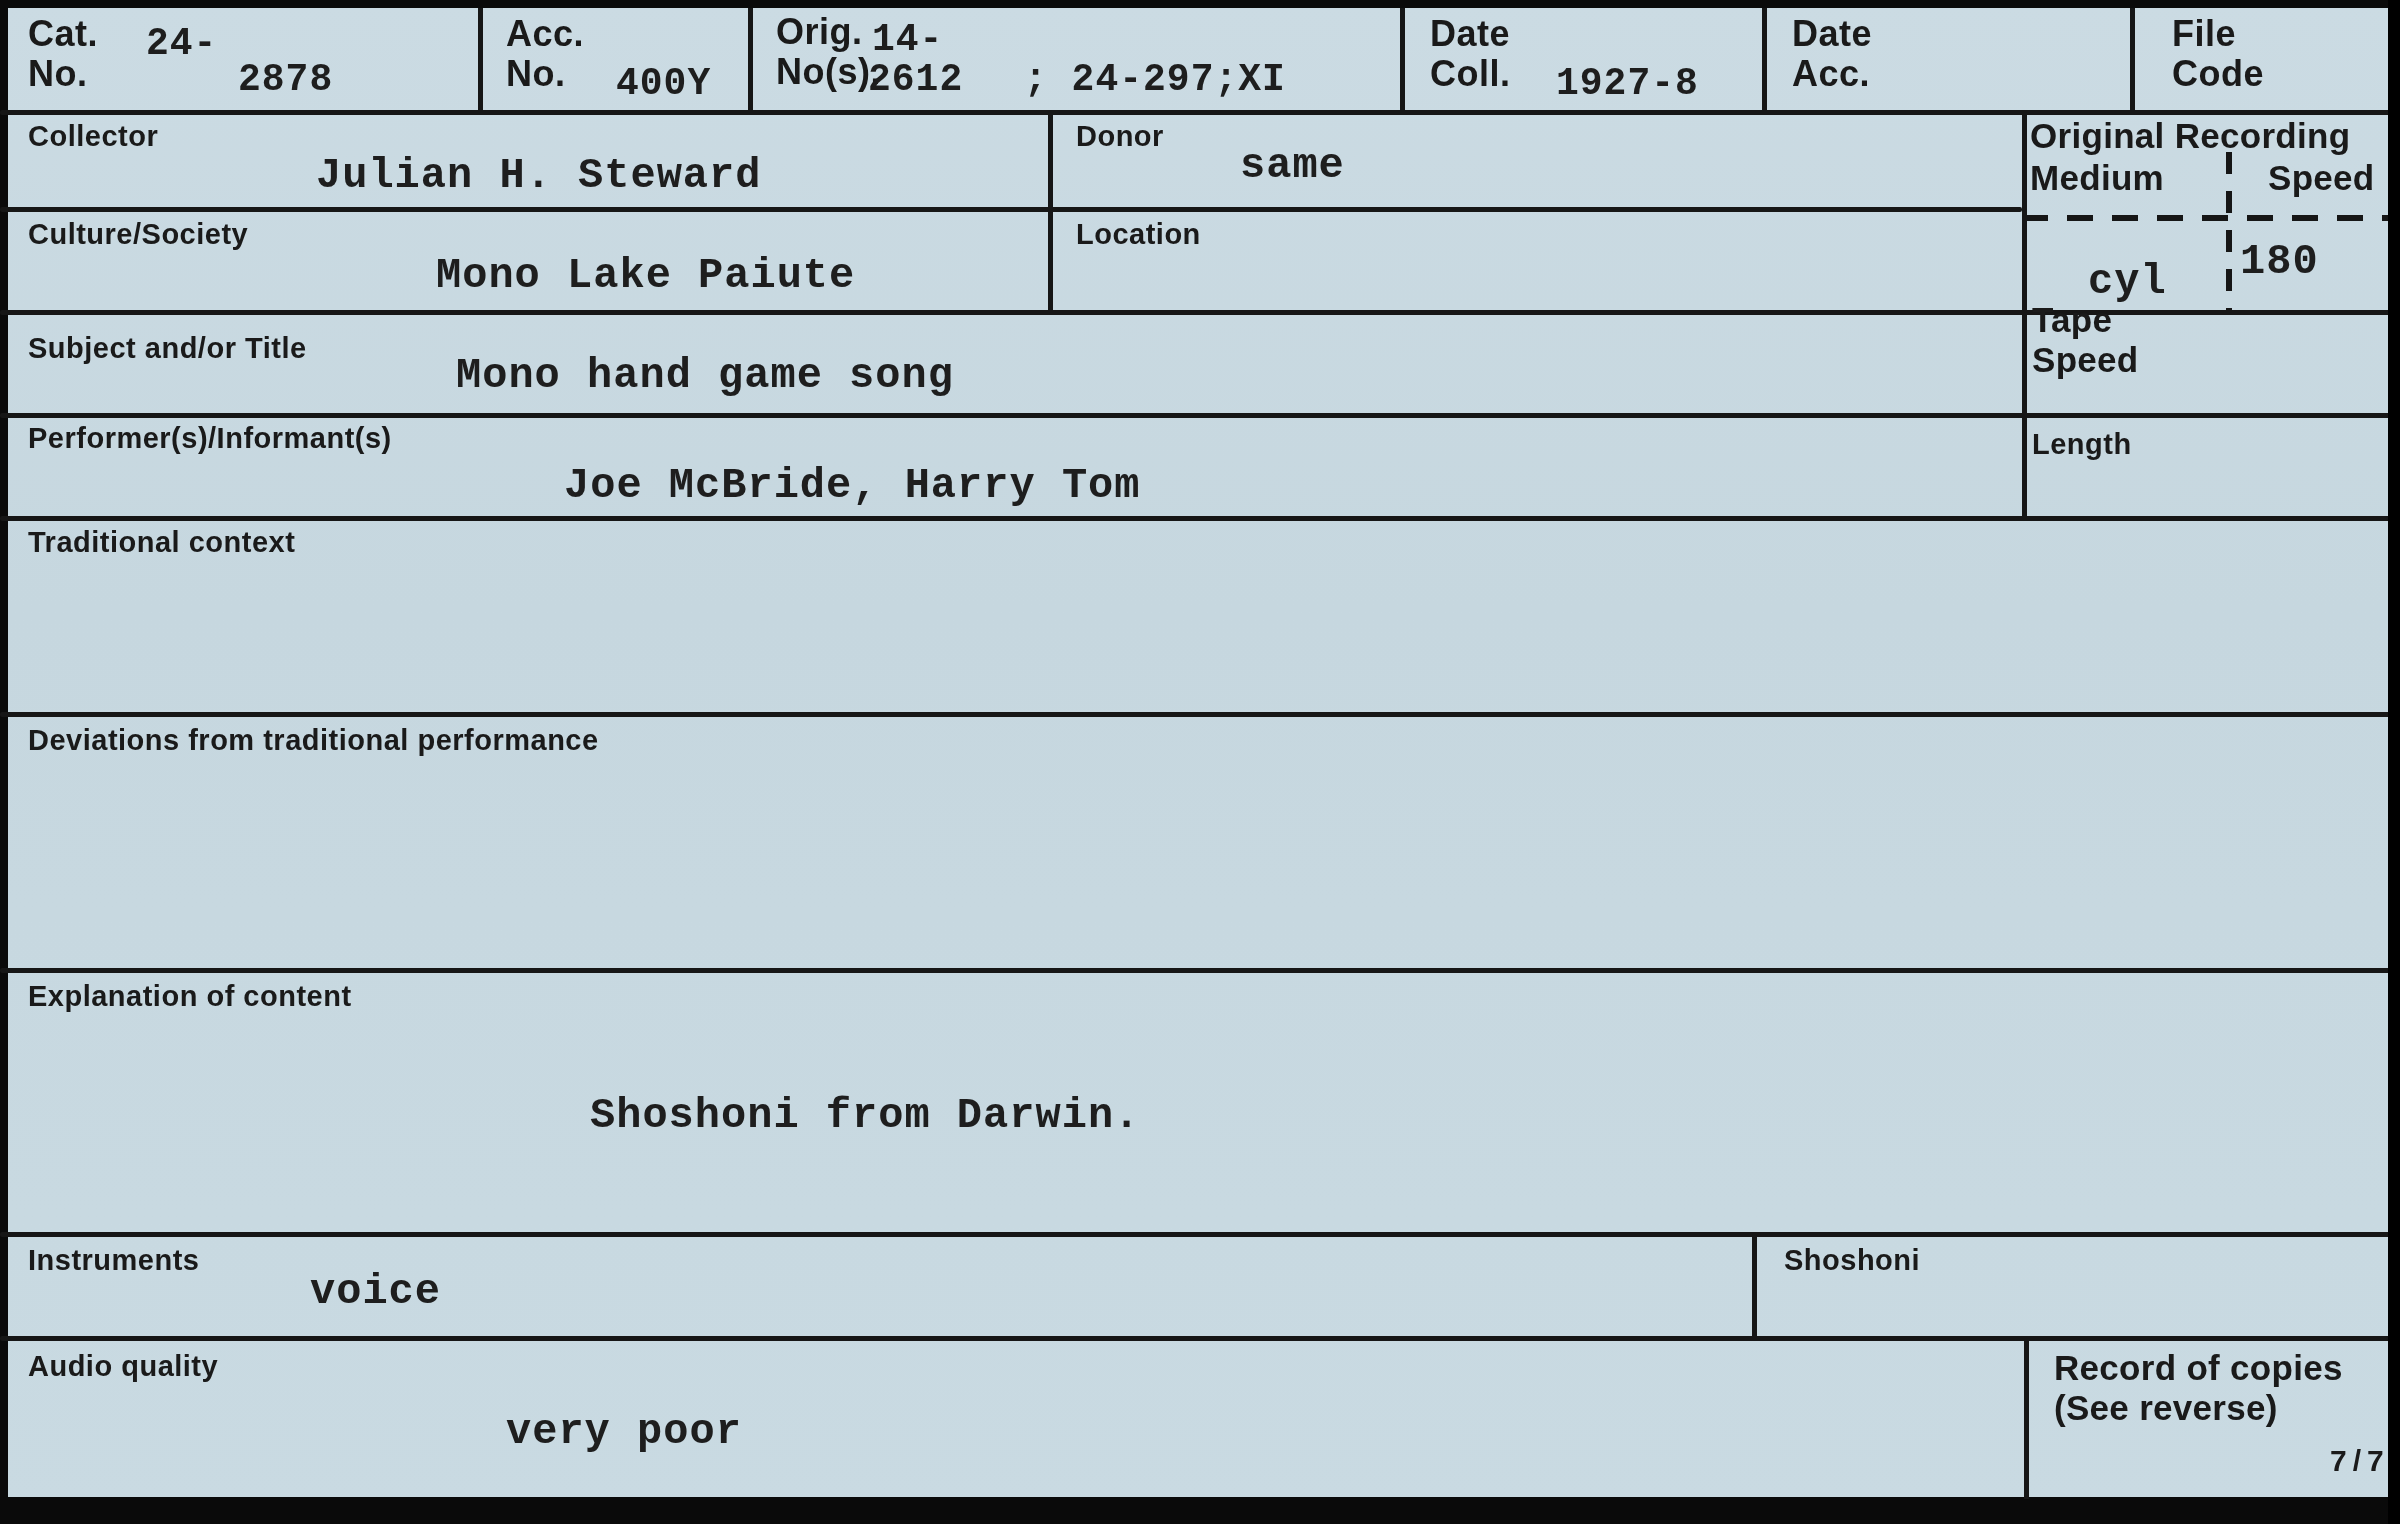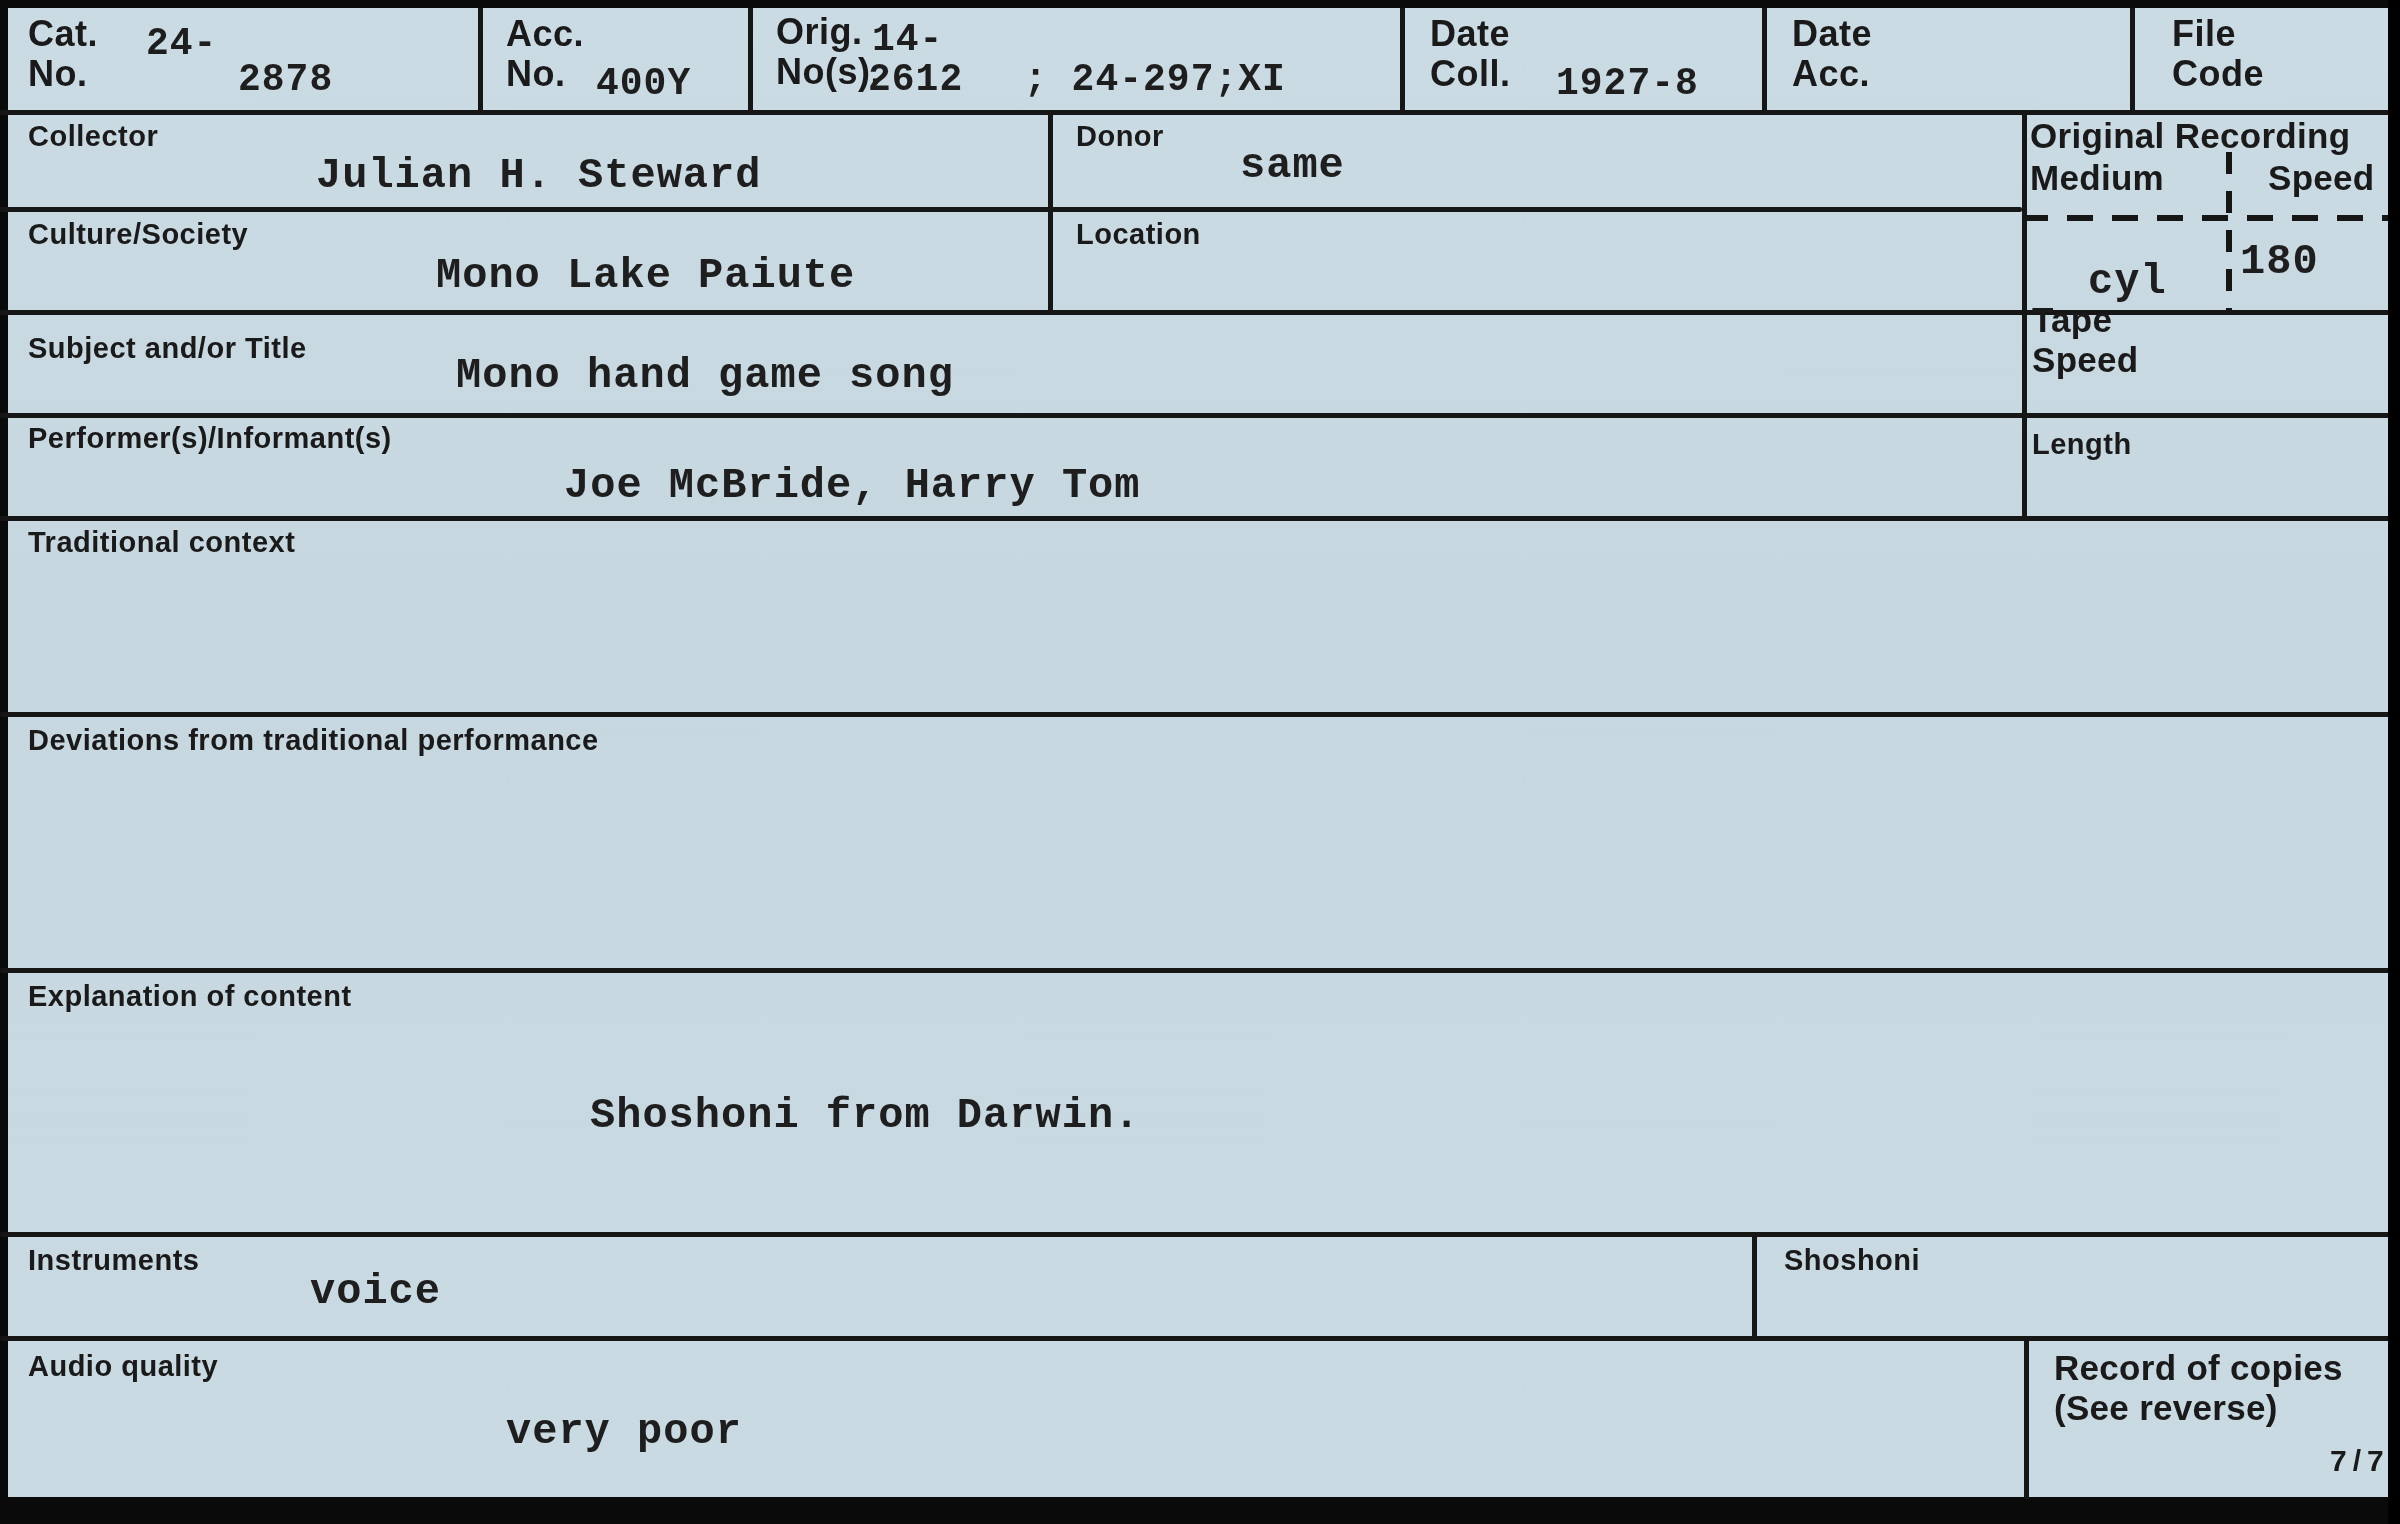--- a/index.html
+++ b/index.html
@@ -69,21 +69,21 @@
     <span>Cat.</span>
     <span>No.</span>
   </div>
   <span class="typed-h" style="left:146px;top:22px;">24-</span>
   <span class="typed-h" style="left:238px;top:58px;">2878</span>
 
   <div class="lbl-h" style="left:506px;top:14px;">
     <span>Acc.</span>
     <span>No.</span>
   </div>
-  <span class="typed-h" style="left:596px;top:62px;text-align:center;">400Y</span>
+  <span class="typed-h" style="left:616px;top:62px;text-align:center;">400Y</span>
 
   <div class="lbl-h" style="left:776px;top:12px;">
     <span>Orig.</span>
     <span>No(s).</span>
   </div>
   <span class="typed-h" style="left:872px;top:18px;">14-</span>
   <span class="typed-h" style="left:868px;top:58px;">2612</span>
   <span class="typed-h" style="left:1024px;top:58px;">; 24-297;XI</span>
 
   <div class="lbl-h" style="left:1430px;top:14px;">

